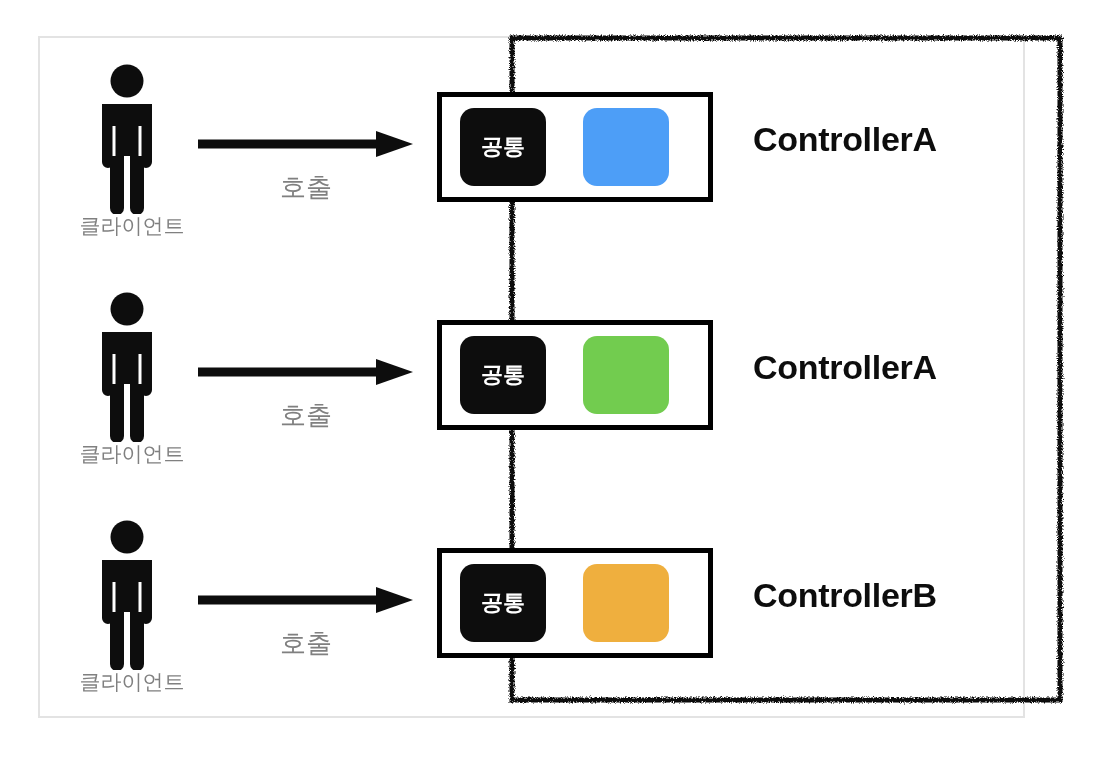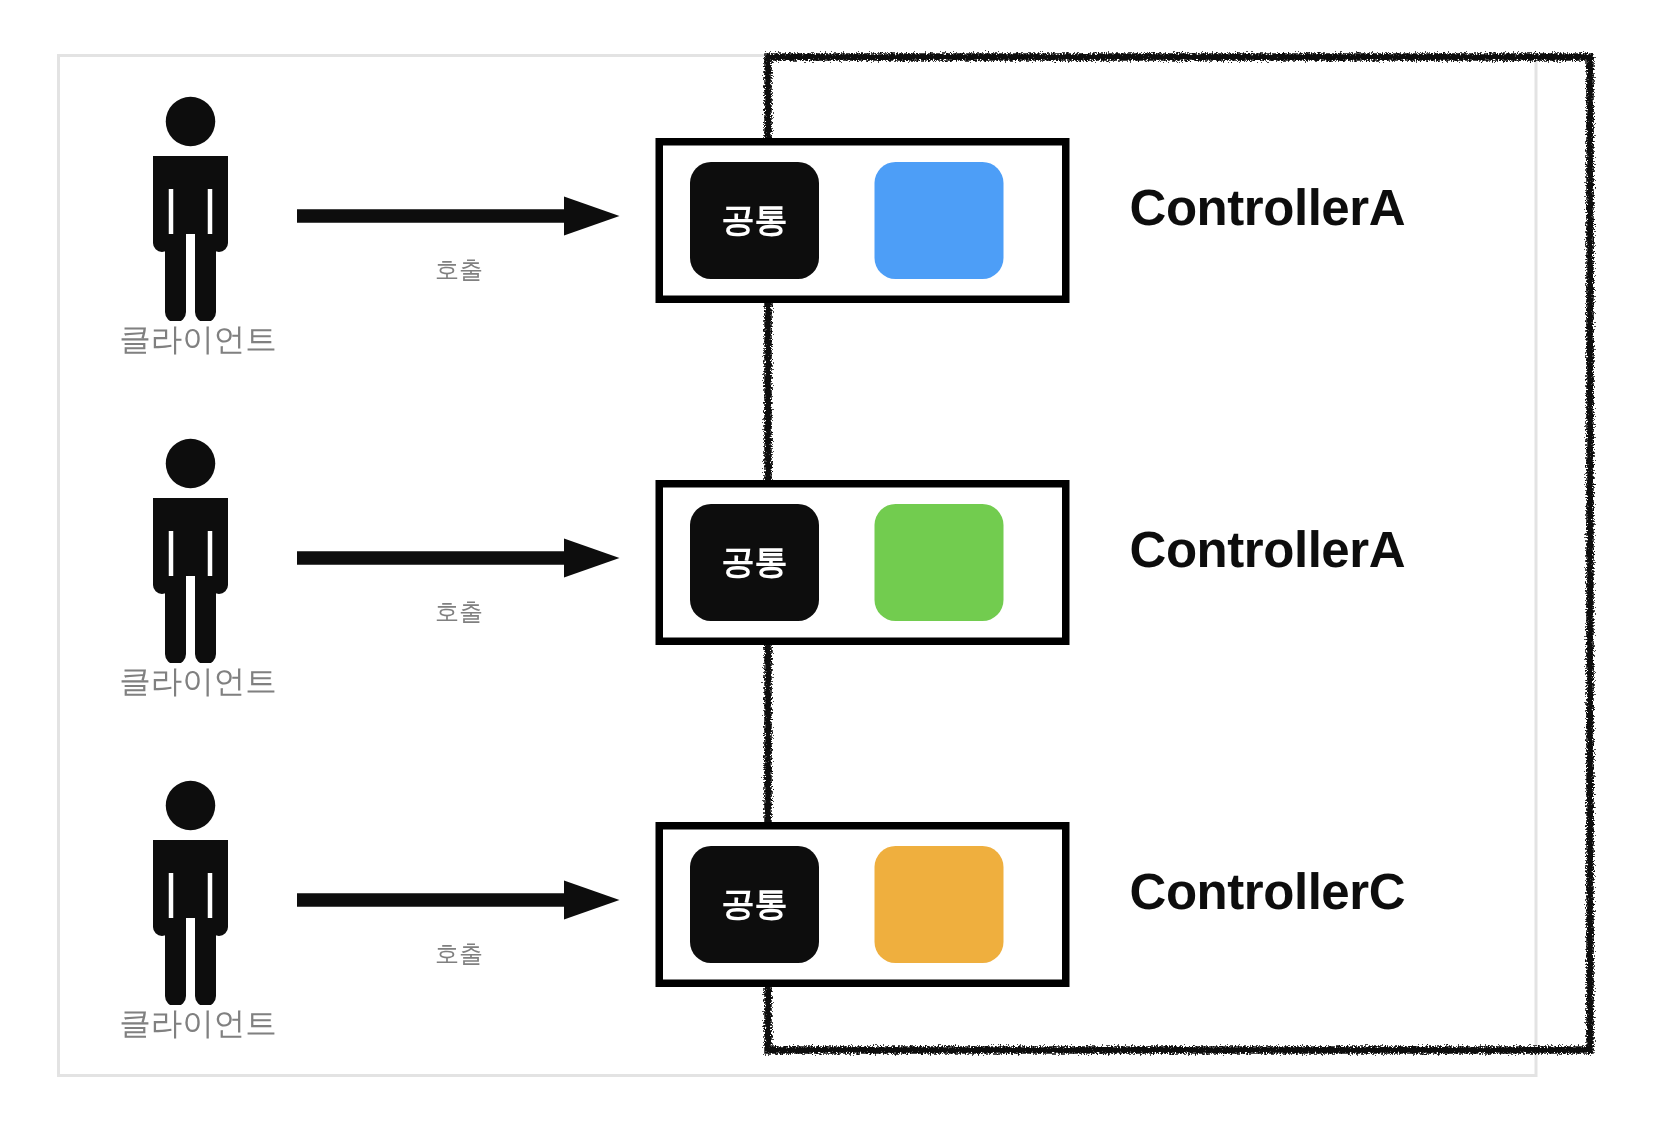--- a/index.html
+++ b/index.html
@@ -88,21 +88,21 @@
     height: 28px;
   }
   .arrow svg { display: block; width: 100%; height: 100%; overflow: visible; }
 
   .call-label {
     position: absolute;
     left: 198px;
     top: 78px;
     width: 216px;
     text-align: center;
-    font-size: 16px;
+    font-size: 26px;
     color: #808080;
     white-space: nowrap;
   }
 
   
   .controller-box {
     position: absolute;
     left: 437px;
     top: 0px;
     width: 276px;
@@ -271,16 +271,16 @@
 
     <div class="call-label">호출</div>
 
     <div class="controller-box">
       <div class="common-badge">
         <span>공통</span>
       </div>
       <div class="color-chip" style="background: rgb(239, 175, 62);"></div>
     </div>
 
-    <div class="controller-name">ControllerC</div>
+    <div class="controller-name">ControllerB</div>
   </div>
 
 </div>
 
 </body></html>

